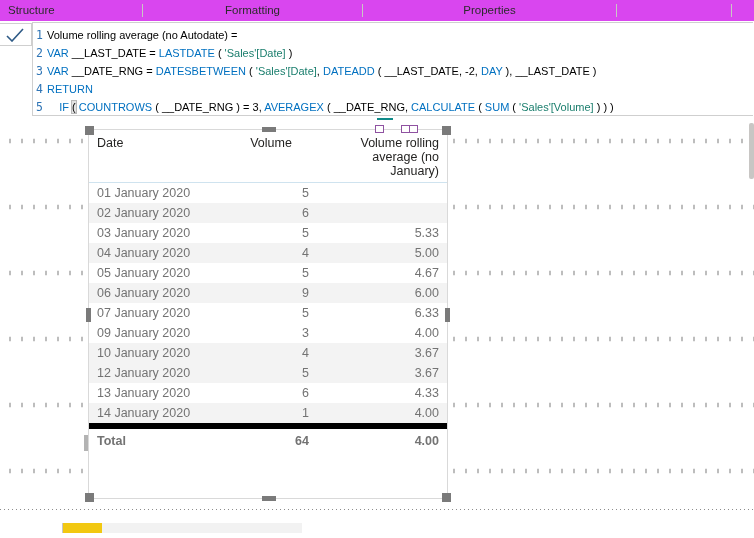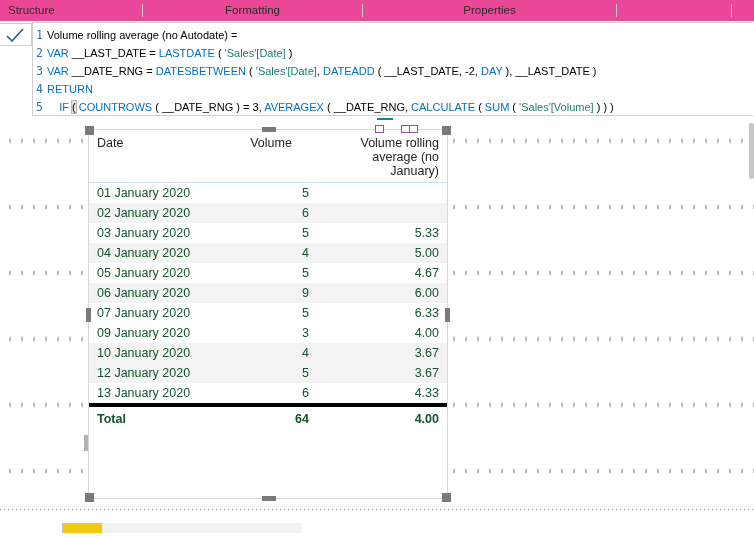--- a/index.html
+++ b/index.html
@@ -7,21 +7,21 @@
     width:754px;height:538px;overflow:hidden;
     background:#ffffff;
     font-family:"Liberation Sans", sans-serif;
     -webkit-font-smoothing:antialiased;
   }
   .screen{position:relative;width:754px;height:538px;overflow:hidden;background:#fff;}
 
   
   .tabstrip{
     position:absolute;left:0;top:0;width:754px;height:21px;
-    background:#ec4899;border-bottom:1px solid #d6d4d2;
+    background:#d946ef;border-bottom:1px solid #d6d4d2;
   }
   .tab{
     position:absolute;top:0;height:21px;line-height:21px;
     font-size:11.5px;color:#2b2b2b;text-align:center;
     white-space:nowrap;
   }
   .tabsep{position:absolute;top:4px;width:1px;height:13px;background:#c9c7c4;}
 
   
   .fx-wrap{position:absolute;left:0;top:21px;width:754px;height:96px;background:#ffffff;}
@@ -84,29 +84,29 @@
   .vh-ico{position:absolute;top:0;border:1px solid #8f52a1;box-sizing:border-box;background:#fff;}
   .vh-dash{position:absolute;top:-5px;left:6px;width:16px;height:2px;background:#0f8a88;}
 
   .tbl{position:absolute;left:0;top:0;width:100%;border-collapse:collapse;
        font-size:12.5px;color:#252423;}
   .tbl th{
     font-weight:400;color:#252423;font-size:12.5px;
     padding:6px 8px 4px 8px;vertical-align:top;
     border-bottom:1px solid #cfe3ef;
   }
-  .tbl td{padding:3px 8px;font-size:12.5px;color:#14532d;}
+  .tbl td{padding:3px 8px;font-size:12.5px;color:#737373;}
   .th-date{text-align:left;width:120px;}
   .th-vol{text-align:center;width:76px;}
   .th-avg{text-align:right;}
   .c-date{text-align:left;}
   .c-vol{text-align:right;}
   .c-avg{text-align:right;}
   .alt{background:#f3f3f3;}
-  .totrow td{font-weight:bold;border-top:4px solid #000000;padding-top:5px;padding-bottom:5px;}
+  .totrow td{font-weight:bold;border-top:6px solid #000000;padding-top:5px;padding-bottom:5px;}
 
   
   .handle{position:absolute;background:#7a7a7a;}
   .h-corner{width:9px;height:9px;}
   .h-edge-h{width:14px;height:5px;}
   .h-edge-v{width:5px;height:14px;}
 
   
   .bottom{
     position:absolute;left:0;top:516px;width:754px;height:22px;background:#ffffff;
@@ -225,20 +225,25 @@
             <tr class="alt">
               <td class="c-date">12 January 2020</td>
               <td class="c-vol">5</td>
               <td class="c-avg">3.67</td>
             </tr>
             <tr>
               <td class="c-date">13 January 2020</td>
               <td class="c-vol">6</td>
               <td class="c-avg">4.33</td>
             </tr>
+            <tr class="alt">
+              <td class="c-date">14 January 2020</td>
+              <td class="c-vol">1</td>
+              <td class="c-avg">4.00</td>
+            </tr>
             <tr class="totrow">
               <td class="c-date">Total</td>
               <td class="c-vol">64</td>
               <td class="c-avg">4.00</td>
             </tr>
           </tbody>
       </table>
 
       <div class="handle h-corner" style="left:-4px;top:-4px;"></div>
       <div class="handle h-corner" style="right:-4px;top:-4px;"></div>

